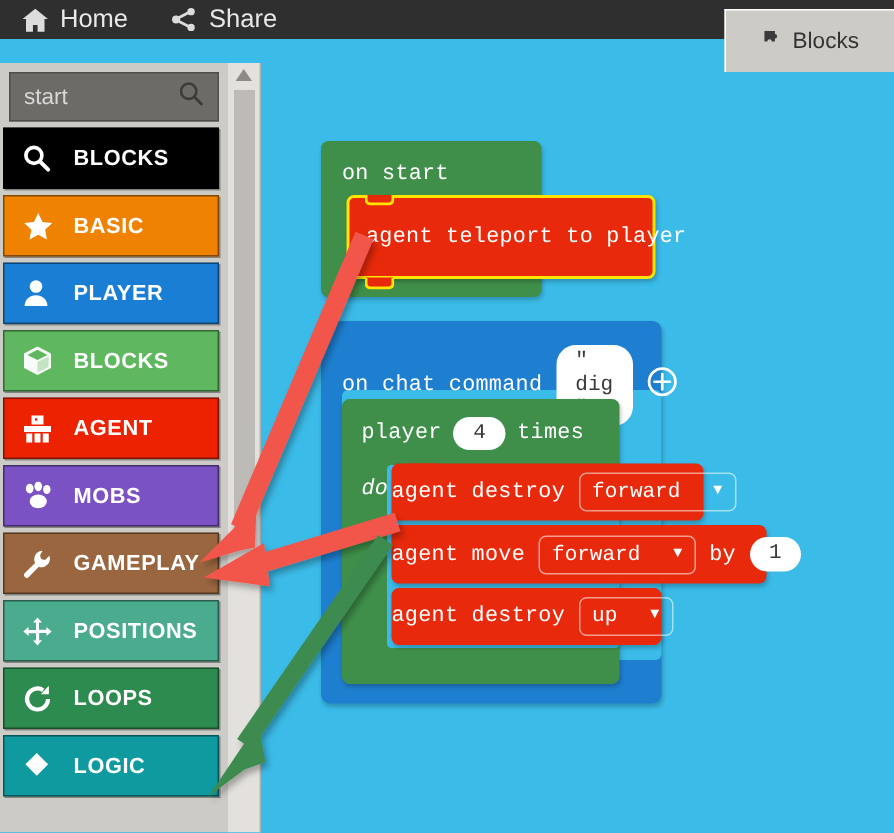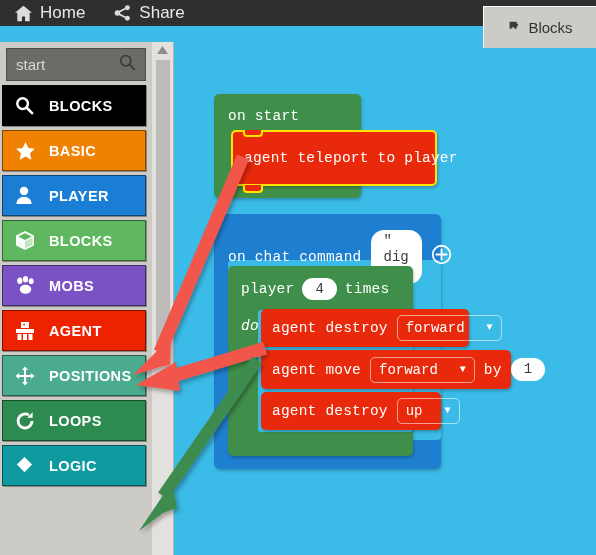--- a/index.html
+++ b/index.html
@@ -156,21 +156,21 @@
   }
   #b-repeat .dolabel { position:absolute; left:13px; top:52px;font-style:italic; }
   #repeat-cut {
     position:absolute; left:30px; top:44px;
     width:155px; height:122px;
     background:#3bbbe8; border-radius:3px;
   }
 
   .agentblk {
     background:#e8290b; border-radius:5px;
-    display:flex; align-items:center; padding-left:11px;
+    display:flex; align-items:center; 
     box-shadow:1px 2px 3px rgba(0,0,0,.22);
     gap:9px;
   }
   .agentblk .notch {
     position:absolute; left:11px; top:0; width:20px; height:5px;
     background:#e8290b; border-radius:0 0 4px 4px;
   }
   #b-d1 { left:87px; top:267px; width:208px; height:38px; }
   #b-m1 { left:87px; top:308px; width:250px; height:39px; }
   #b-d2 { left:87px; top:350px; width:180px; height:38px; }
@@ -270,46 +270,54 @@
     <span class="cicon">
       <svg width="20" height="21" viewBox="0 0 20 21">
         <path fill="#fff" d="M10 1 19 5.6v9.8L10 20 1 15.4V5.6z" opacity=".95"></path>
         <path fill="#5fb860" d="M10 3.2 16.7 6.6 10 10 3.3 6.6z"></path>
         <path fill="#5fb860" opacity=".35" d="M10 11.3 17.4 7.7v7L10 18.3z"></path>
       </svg>
     </span>
     <span class="clabel">BLOCKS</span>
   </div>
 
-  <div class="cat" style="background:#7b52c4">
-    <span class="cicon">
-      <svg width="21" height="19" viewBox="0 0 22 20">
-        <ellipse cx="5" cy="5" rx="2.7" ry="3.4" fill="#fff"></ellipse>
-        <ellipse cx="11" cy="3.4" rx="2.7" ry="3.4" fill="#fff"></ellipse>
-        <ellipse cx="17" cy="5.6" rx="2.6" ry="3.2" fill="#fff"></ellipse>
-        <ellipse cx="11" cy="14" rx="6" ry="4.8" fill="#fff"></ellipse>
-      </svg>
-    </span>
-    <span class="clabel">MOBS</span>
-  </div>
-
   <div class="cat" style="background:#ec2200">
     <span class="cicon">
       <svg width="20" height="20" viewBox="0 0 20 20">
         <rect x="6" y="1" width="8" height="6" fill="#fff"></rect>
         <rect x="8.3" y="2.8" width="1.6" height="1.6" fill="#ec2200"></rect>
         <rect x="1" y="8" width="18" height="4" fill="#fff"></rect>
         <rect x="2.5" y="13" width="4" height="6" fill="#fff"></rect>
         <rect x="8" y="13" width="4" height="6" fill="#fff"></rect>
         <rect x="13.5" y="13" width="4" height="6" fill="#fff"></rect>
       </svg>
     </span>
     <span class="clabel">AGENT</span>
   </div>
 
+  <div class="cat" style="background:#7b52c4">
+    <span class="cicon">
+      <svg width="21" height="19" viewBox="0 0 22 20">
+        <ellipse cx="5" cy="5" rx="2.7" ry="3.4" fill="#fff"></ellipse>
+        <ellipse cx="11" cy="3.4" rx="2.7" ry="3.4" fill="#fff"></ellipse>
+        <ellipse cx="17" cy="5.6" rx="2.6" ry="3.2" fill="#fff"></ellipse>
+        <ellipse cx="11" cy="14" rx="6" ry="4.8" fill="#fff"></ellipse>
+      </svg>
+    </span>
+    <span class="clabel">MOBS</span>
+  </div>
+
+  <div class="cat" style="background:#9a6640">
+    <span class="cicon">
+      <svg width="20" height="20" viewBox="0 0 20 20">
+        <path fill="#fff" d="M13.4 1.2a5.6 5.6 0 0 0-5 8.1L1.6 16a1.8 1.8 0 1 0 2.6 2.6l6.7-6.8a5.6 5.6 0 0 0 7-7.3l-2.9 2.9-2.6-.7-.7-2.6z"></path>
+      </svg>
+    </span>
+    <span class="clabel">GAMEPLAY</span>
+  </div>
 
   <div class="cat" style="background:#4bab8e">
     <span class="cicon">
       <svg width="20" height="20" viewBox="0 0 20 20">
         <path fill="#fff" d="M10 0.6 13 4h-2v4.9h4.9V7L19.4 10 16 13v-2h-4.9v4.9H13L10 19.4 7 16h2v-4.9H4.1V13L0.6 10 4 7v2h5V4H7z"></path>
       </svg>
     </span>
     <span class="clabel">POSITIONS</span>
   </div>
 

